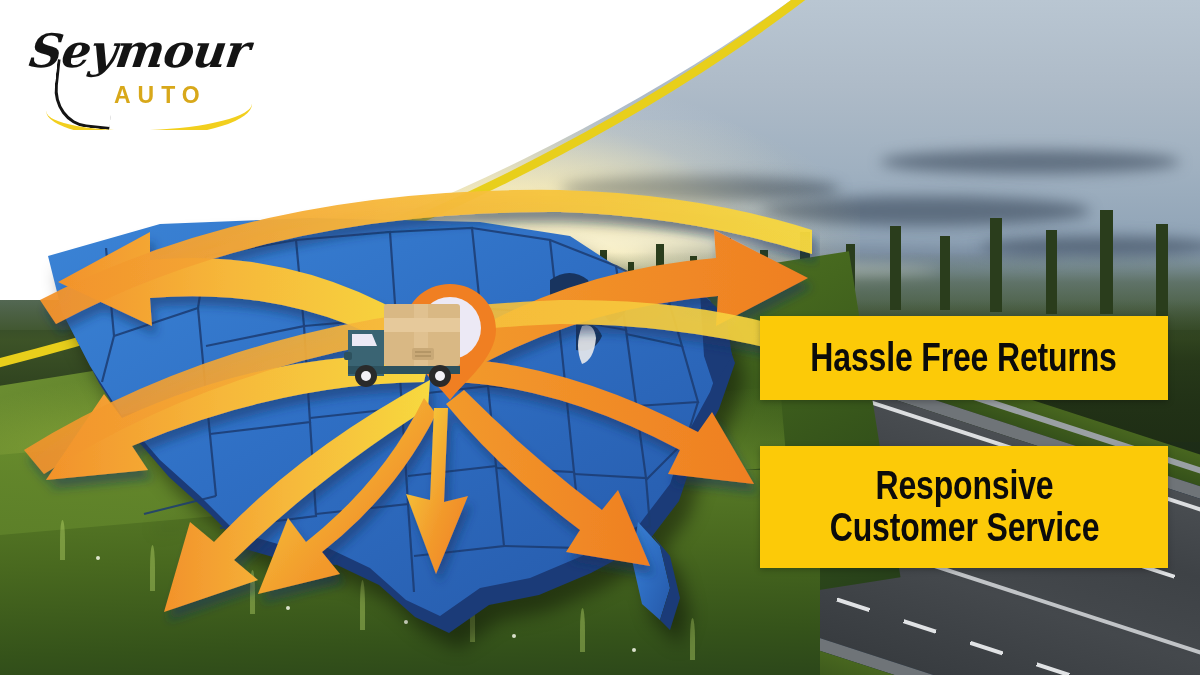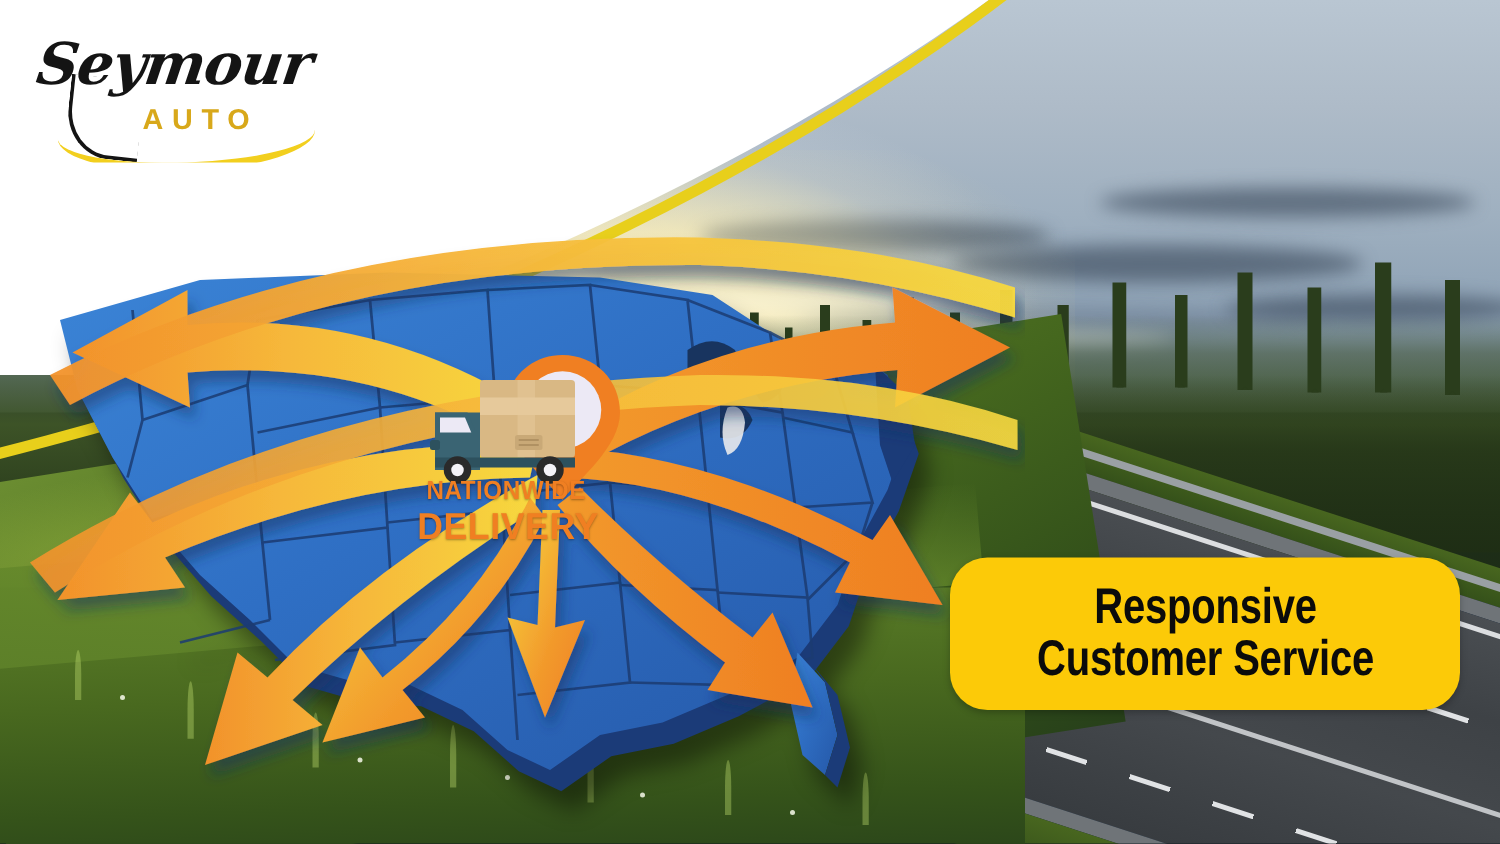--- a/index.html
+++ b/index.html
@@ -107,21 +107,21 @@
   
   .box{position:absolute;background:#fcca08;display:flex;align-items:center;justify-content:center;
        box-shadow:0 2px 6px rgba(0,0,0,0.25);}
   .box .txt{text-align:center;color:#0b0b0b;font-family:"Liberation Sans",sans-serif;
     font-weight:700;line-height:1.04;transform:scaleX(0.80);transform-origin:center;
     letter-spacing:-0.2px;white-space:nowrap;}
   #box1{left:760px;top:150px;width:408px;height:122px;}
   #box1 .txt{font-size:40px;}
   #box2{left:760px;top:316px;width:408px;height:84px;}
   #box2 .txt{font-size:40px;}
-  #box3{left:760px;top:446px;width:408px;height:122px;border-radius:30px;}
+  #box3{left:760px;top:446px;width:408px;height:122px;}
   #box3 .txt{font-size:40px;}
   .box .txt span{display:block;}
 </style>
 </head>
 <body>
 
 <div id="banner">
 
   <div class="photo">
     <div class="sky"></div>
@@ -343,26 +343,27 @@
         <rect x="14" y="74" width="8" height="8" rx="2" fill="#2d515e"></rect>
         <rect x="18" y="88" width="112" height="8" fill="#2d515e"></rect>
         <circle cx="36" cy="98" r="11" fill="#2a2a2a"></circle>
           <circle cx="36" cy="98" r="5" fill="#f4f2f7"></circle>
         <circle cx="110" cy="98" r="11" fill="#2a2a2a"></circle>
           <circle cx="110" cy="98" r="5" fill="#f4f2f7"></circle>
       </g>
     </svg>
   </div>
 
-  <div class="nw">
-    <div class="l1">NATIONWIDE</div>
-    <div class="l2">DELIVERY</div>
-  </div>
-
-
+
+
+  <div class="box" id="box2">
+    <div class="txt">
+      <span>Hassle Free Returns</span>
+    </div>
+  </div>
 
   <div class="box" id="box3">
     <div class="txt">
       <span>Responsive</span>
       <span>Customer Service</span>
     </div>
   </div>
 
 </div>
 

